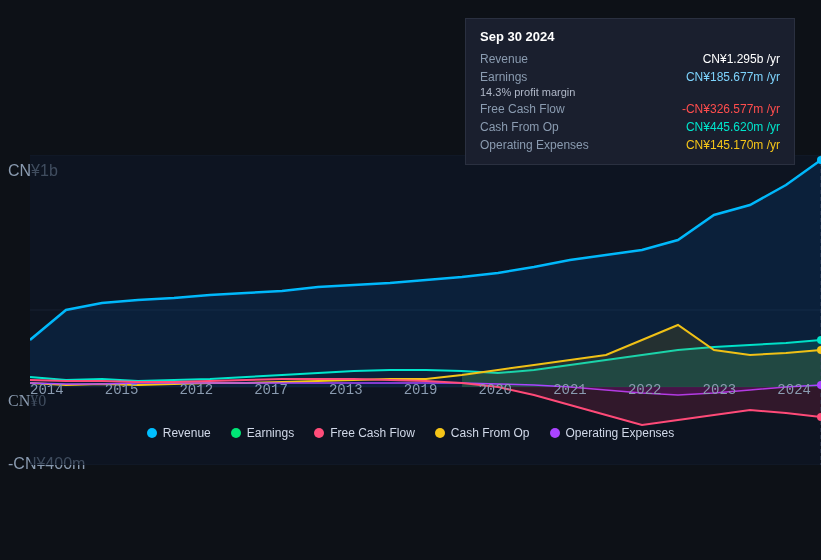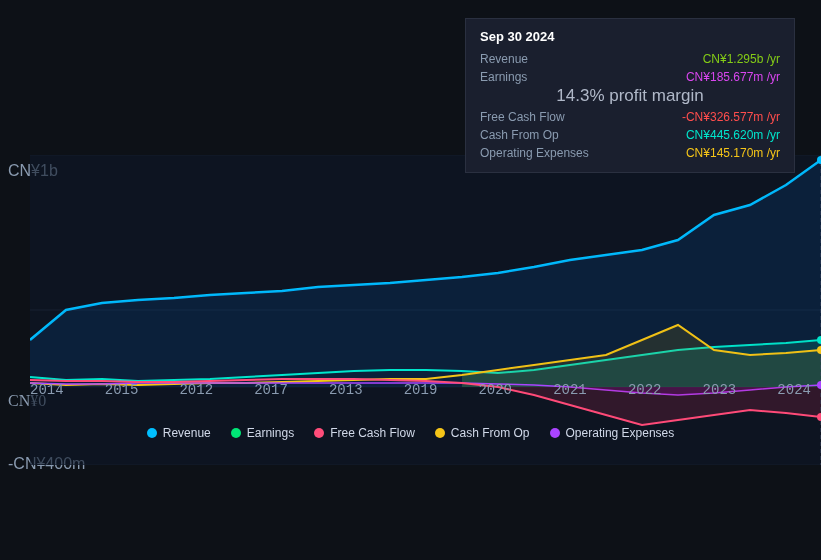--- a/index.html
+++ b/index.html
@@ -49,30 +49,30 @@
     .tooltip-label {
       color: #8a9bb0;
       flex: 0 0 130px;
     }
 
     .tooltip-value {
       color: #e0e0e0;
       text-align: right;
     }
 
-    .tooltip-value.cyan { color: #84cc16; }
-    .tooltip-value.green { color: #d946ef; }
+    .tooltip-value.cyan { color: #ffffff; }
+    .tooltip-value.green { color: #7dd3fc; }
     .tooltip-value.red { color: #ff4d4d; }
     .tooltip-value.teal { color: #00e5cc; }
     .tooltip-value.yellow { color: #f5c518; }
 
     .tooltip-subrow {
       display: flex;
-      justify-content: center;
-      font-size: 17px;
+      justify-content: flex-start;
+      font-size: 11px;
       color: #b0b8c8;
       padding-bottom: 2px;
     }
 
     
     .y-label {
       position: absolute;
       left: 8px;
       color: #8a9bb0;
       font-size: 16px;

